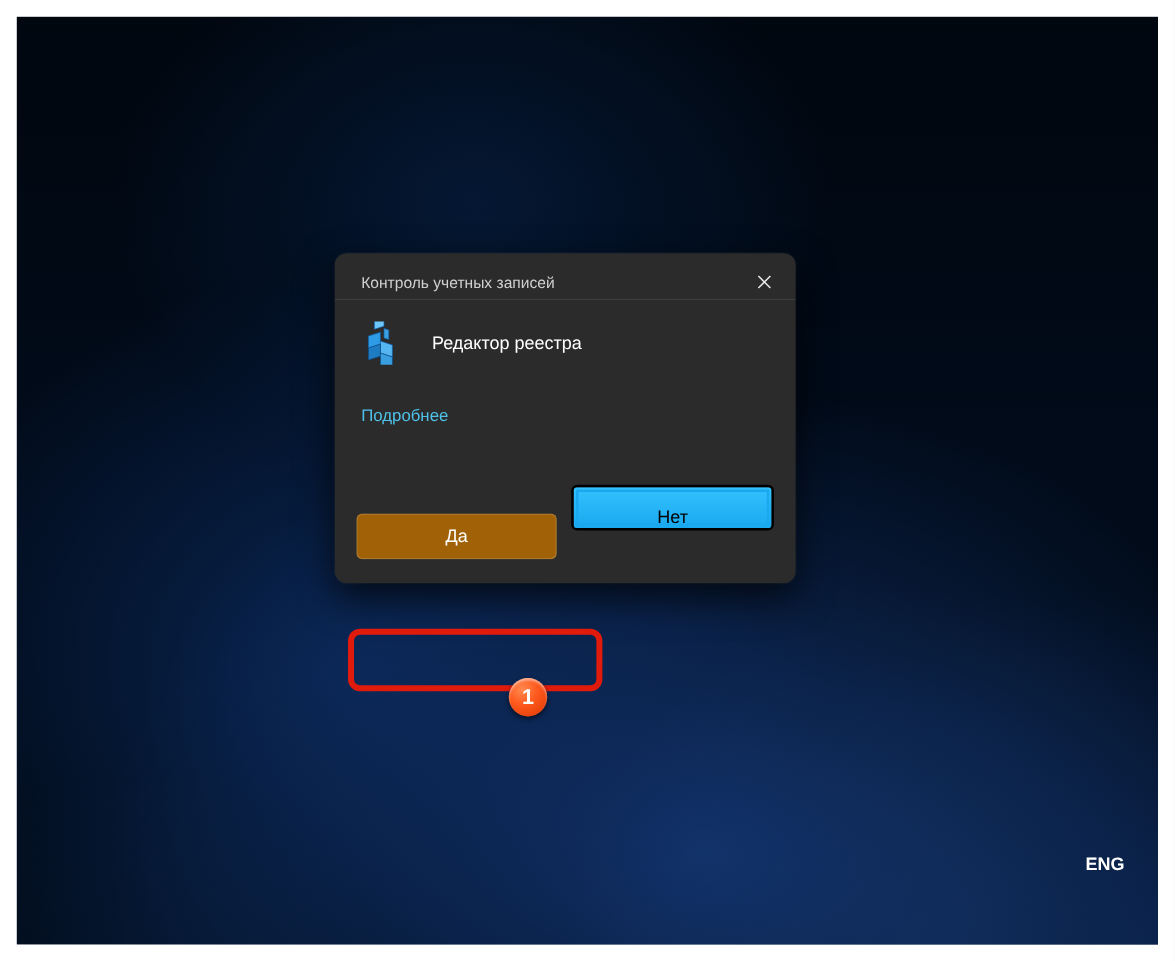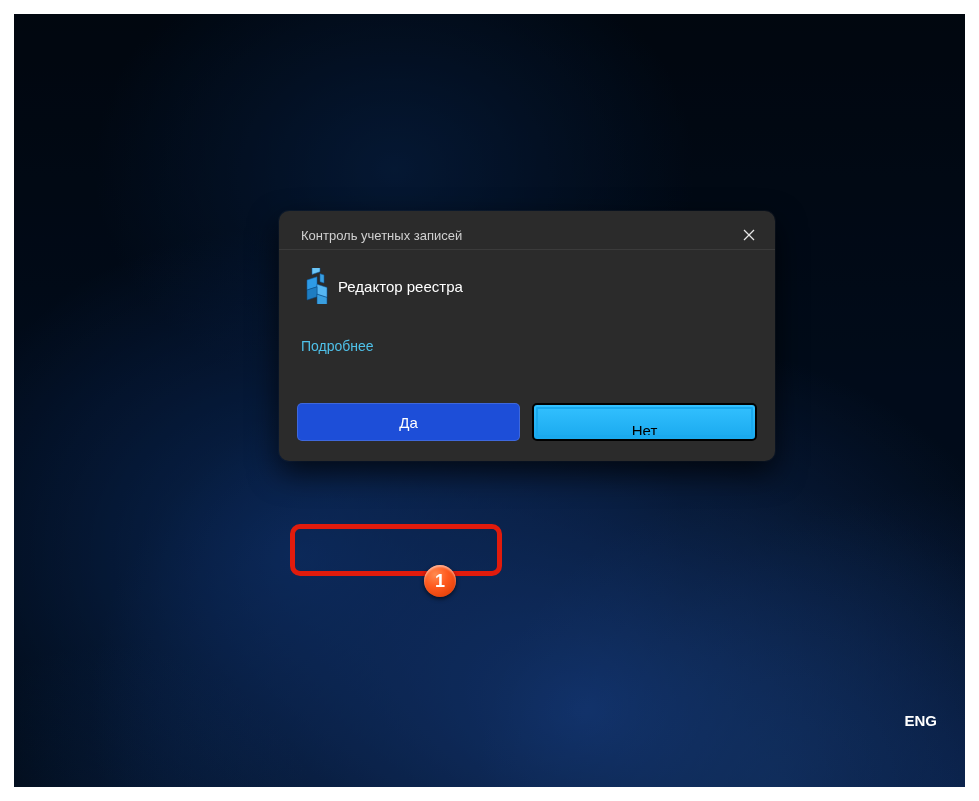--- a/index.html
+++ b/index.html
@@ -36,21 +36,21 @@
   }
   .dim-overlay {
     position: absolute;
     inset: 0;
     background: rgba(0,0,0,0.35);
   }
   .uac {
     position: absolute;
     left: 265px;
     top: 197px;
-    width: 496px;
+    width: 384px;
     background: #2b2b2b;
     border-radius: 10px;
     box-shadow: 0 12px 30px rgba(0,0,0,0.7), 0 0 0 1px rgba(255,255,255,0.04);
     color: #e6e6e6;
   }
   .uac-header {
     display: flex;
     align-items: center;
     justify-content: space-between;
     padding: 10px 10px 0 22px;
@@ -78,21 +78,21 @@
     color: #ffffff;
     font-weight: 400;
   }
   .sep {
     height: 1px;
     background: rgba(255,255,255,0.08);
   }
   .app-row {
     display: flex;
     align-items: center;
-    gap: 1px;
+    gap: 23px;
     padding: 18px 36px 12px 22px;
   }
   .app-icon {
     width: 36px;
     height: 36px;
     flex: none;
   }
   .app-name {
     font-size: 15px;
     color: #fff;
@@ -121,23 +121,24 @@
     border-radius: 5px;
     font-size: 15px;
     display: flex;
     align-items: center;
     justify-content: center;
     cursor: pointer;
     position: relative;
     box-sizing: border-box;
   }
   .btn-yes {
-    background: #1d4ed8;
+    background: #a16207;
     color: #fff;
     border: 1px solid rgba(255,255,255,0.15);
+    margin-top: 24px;
   }
   .btn-no {
     background: #1fb6ff;
     background: linear-gradient(180deg, #33c1ff 0%, #1aa9ee 100%);
     color: #000;
     border: 2px solid #000;
     outline: 2px solid #1aa9ee;
     outline-offset: -6px;
     align-items: flex-end;
   }

